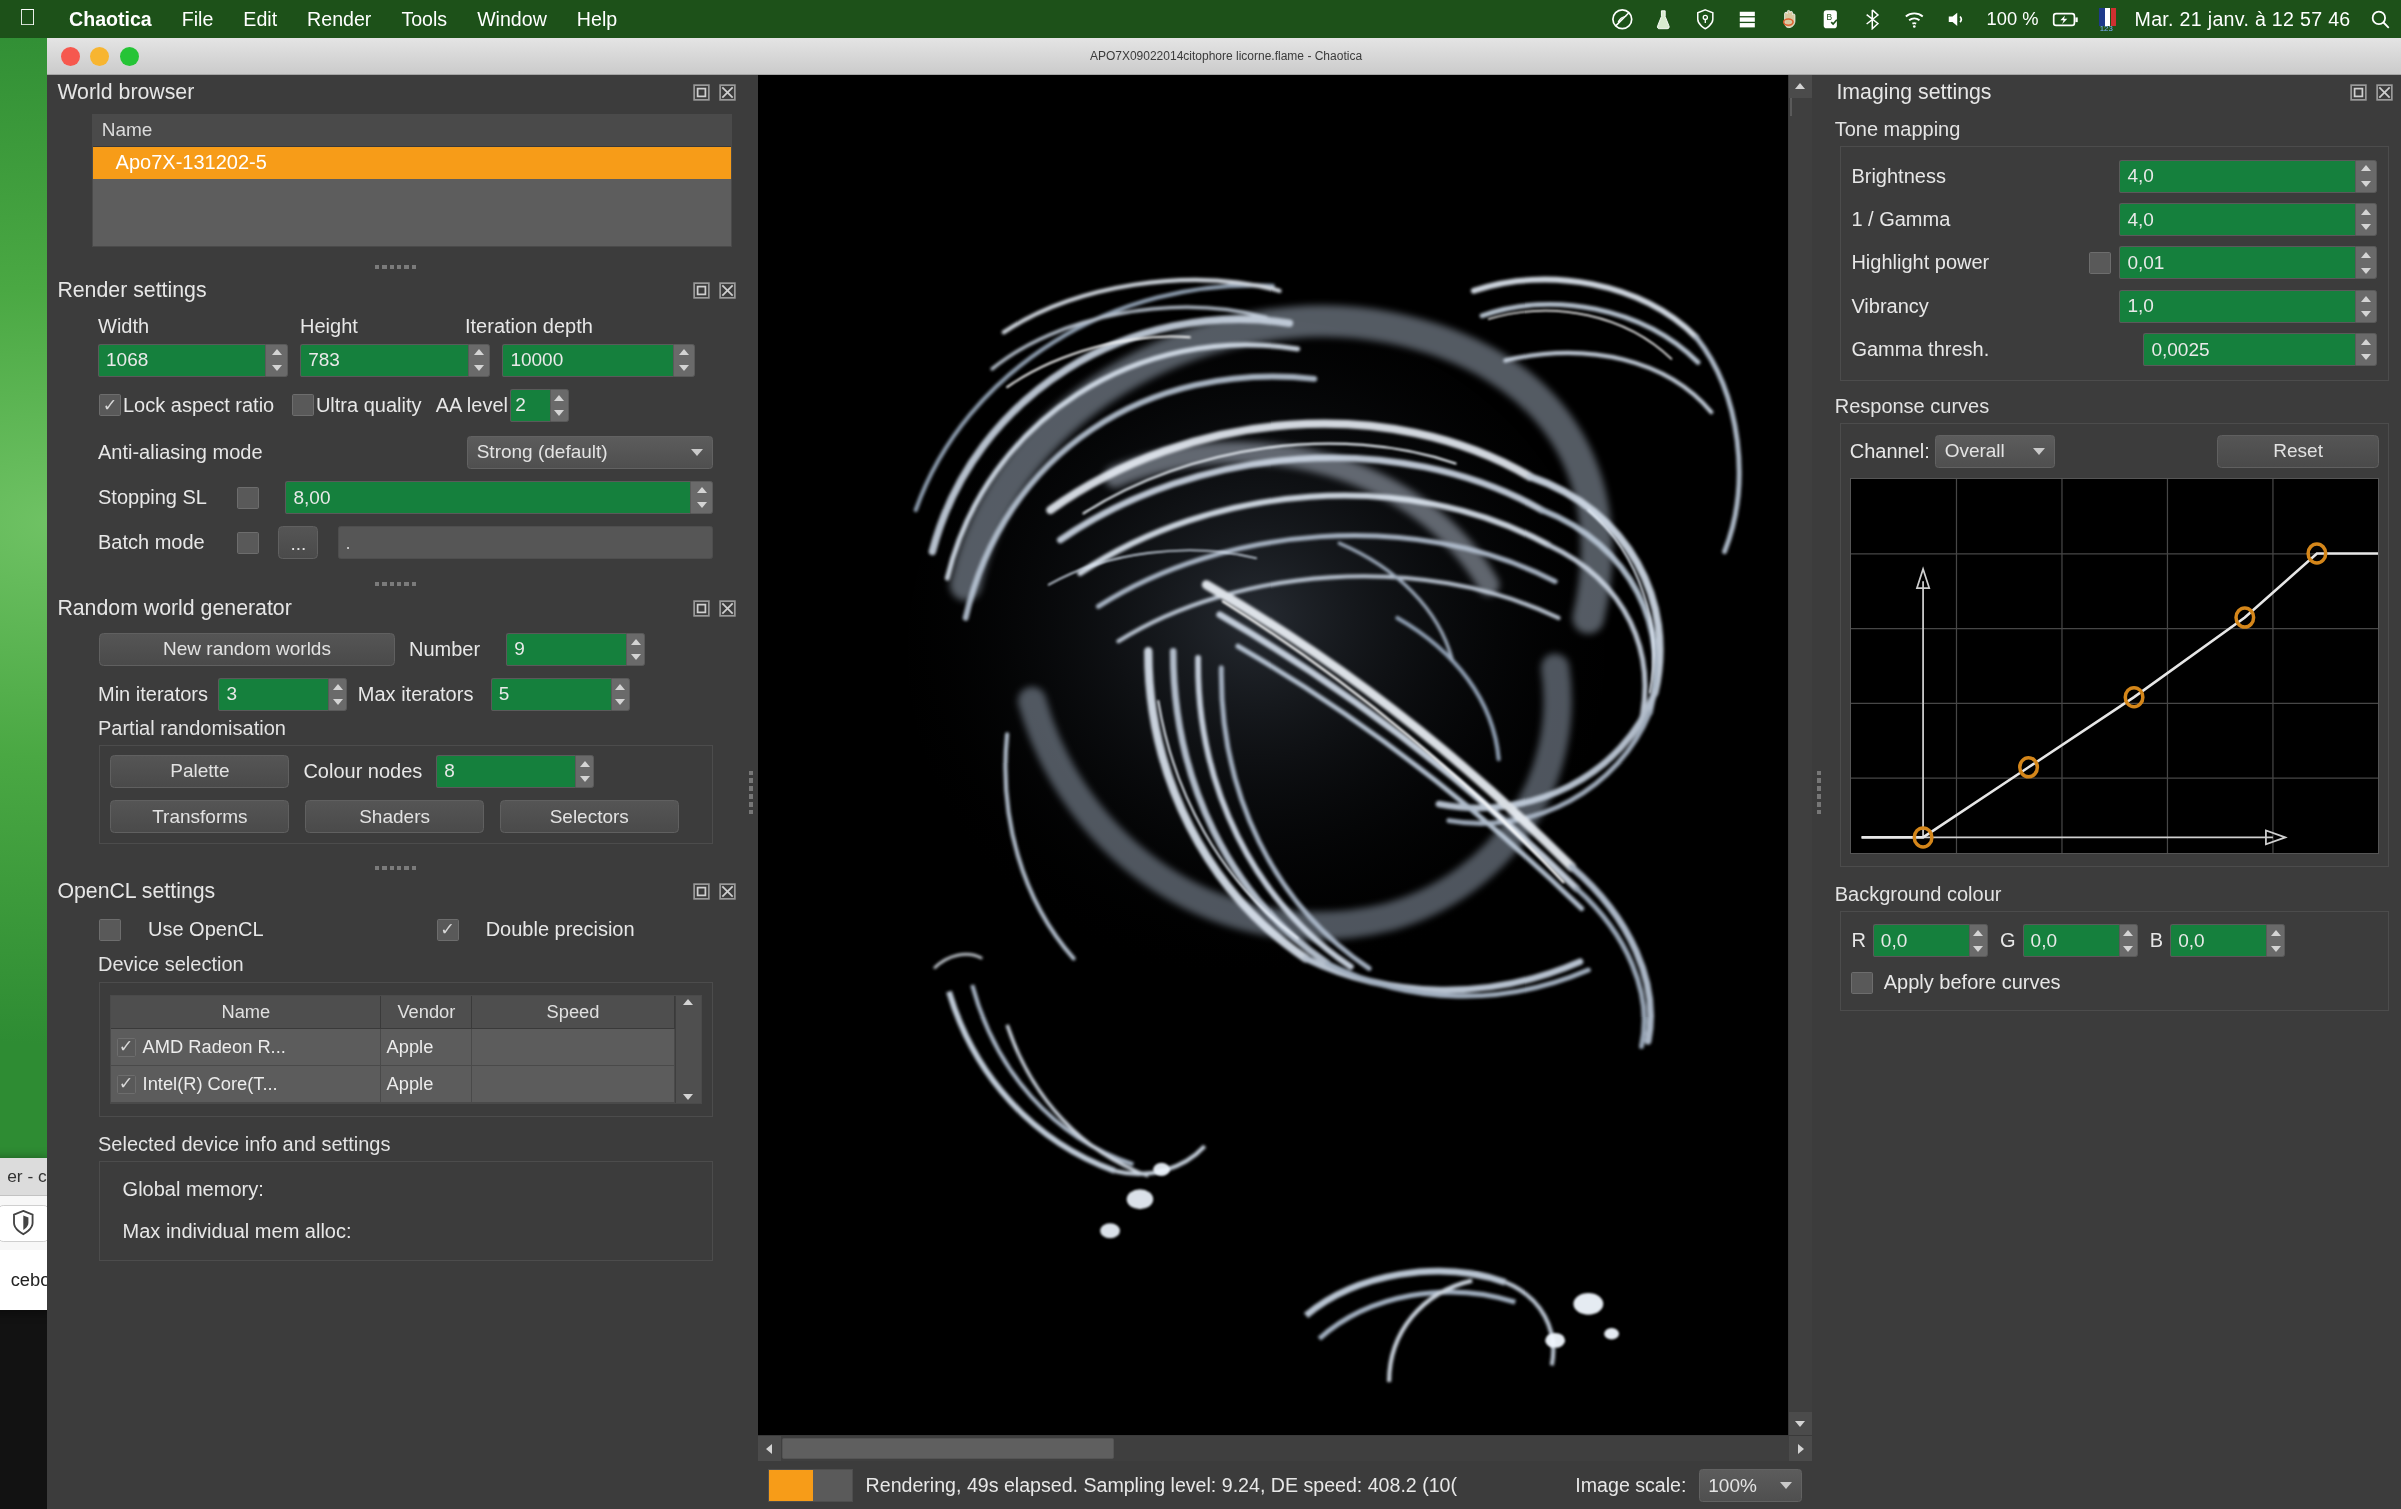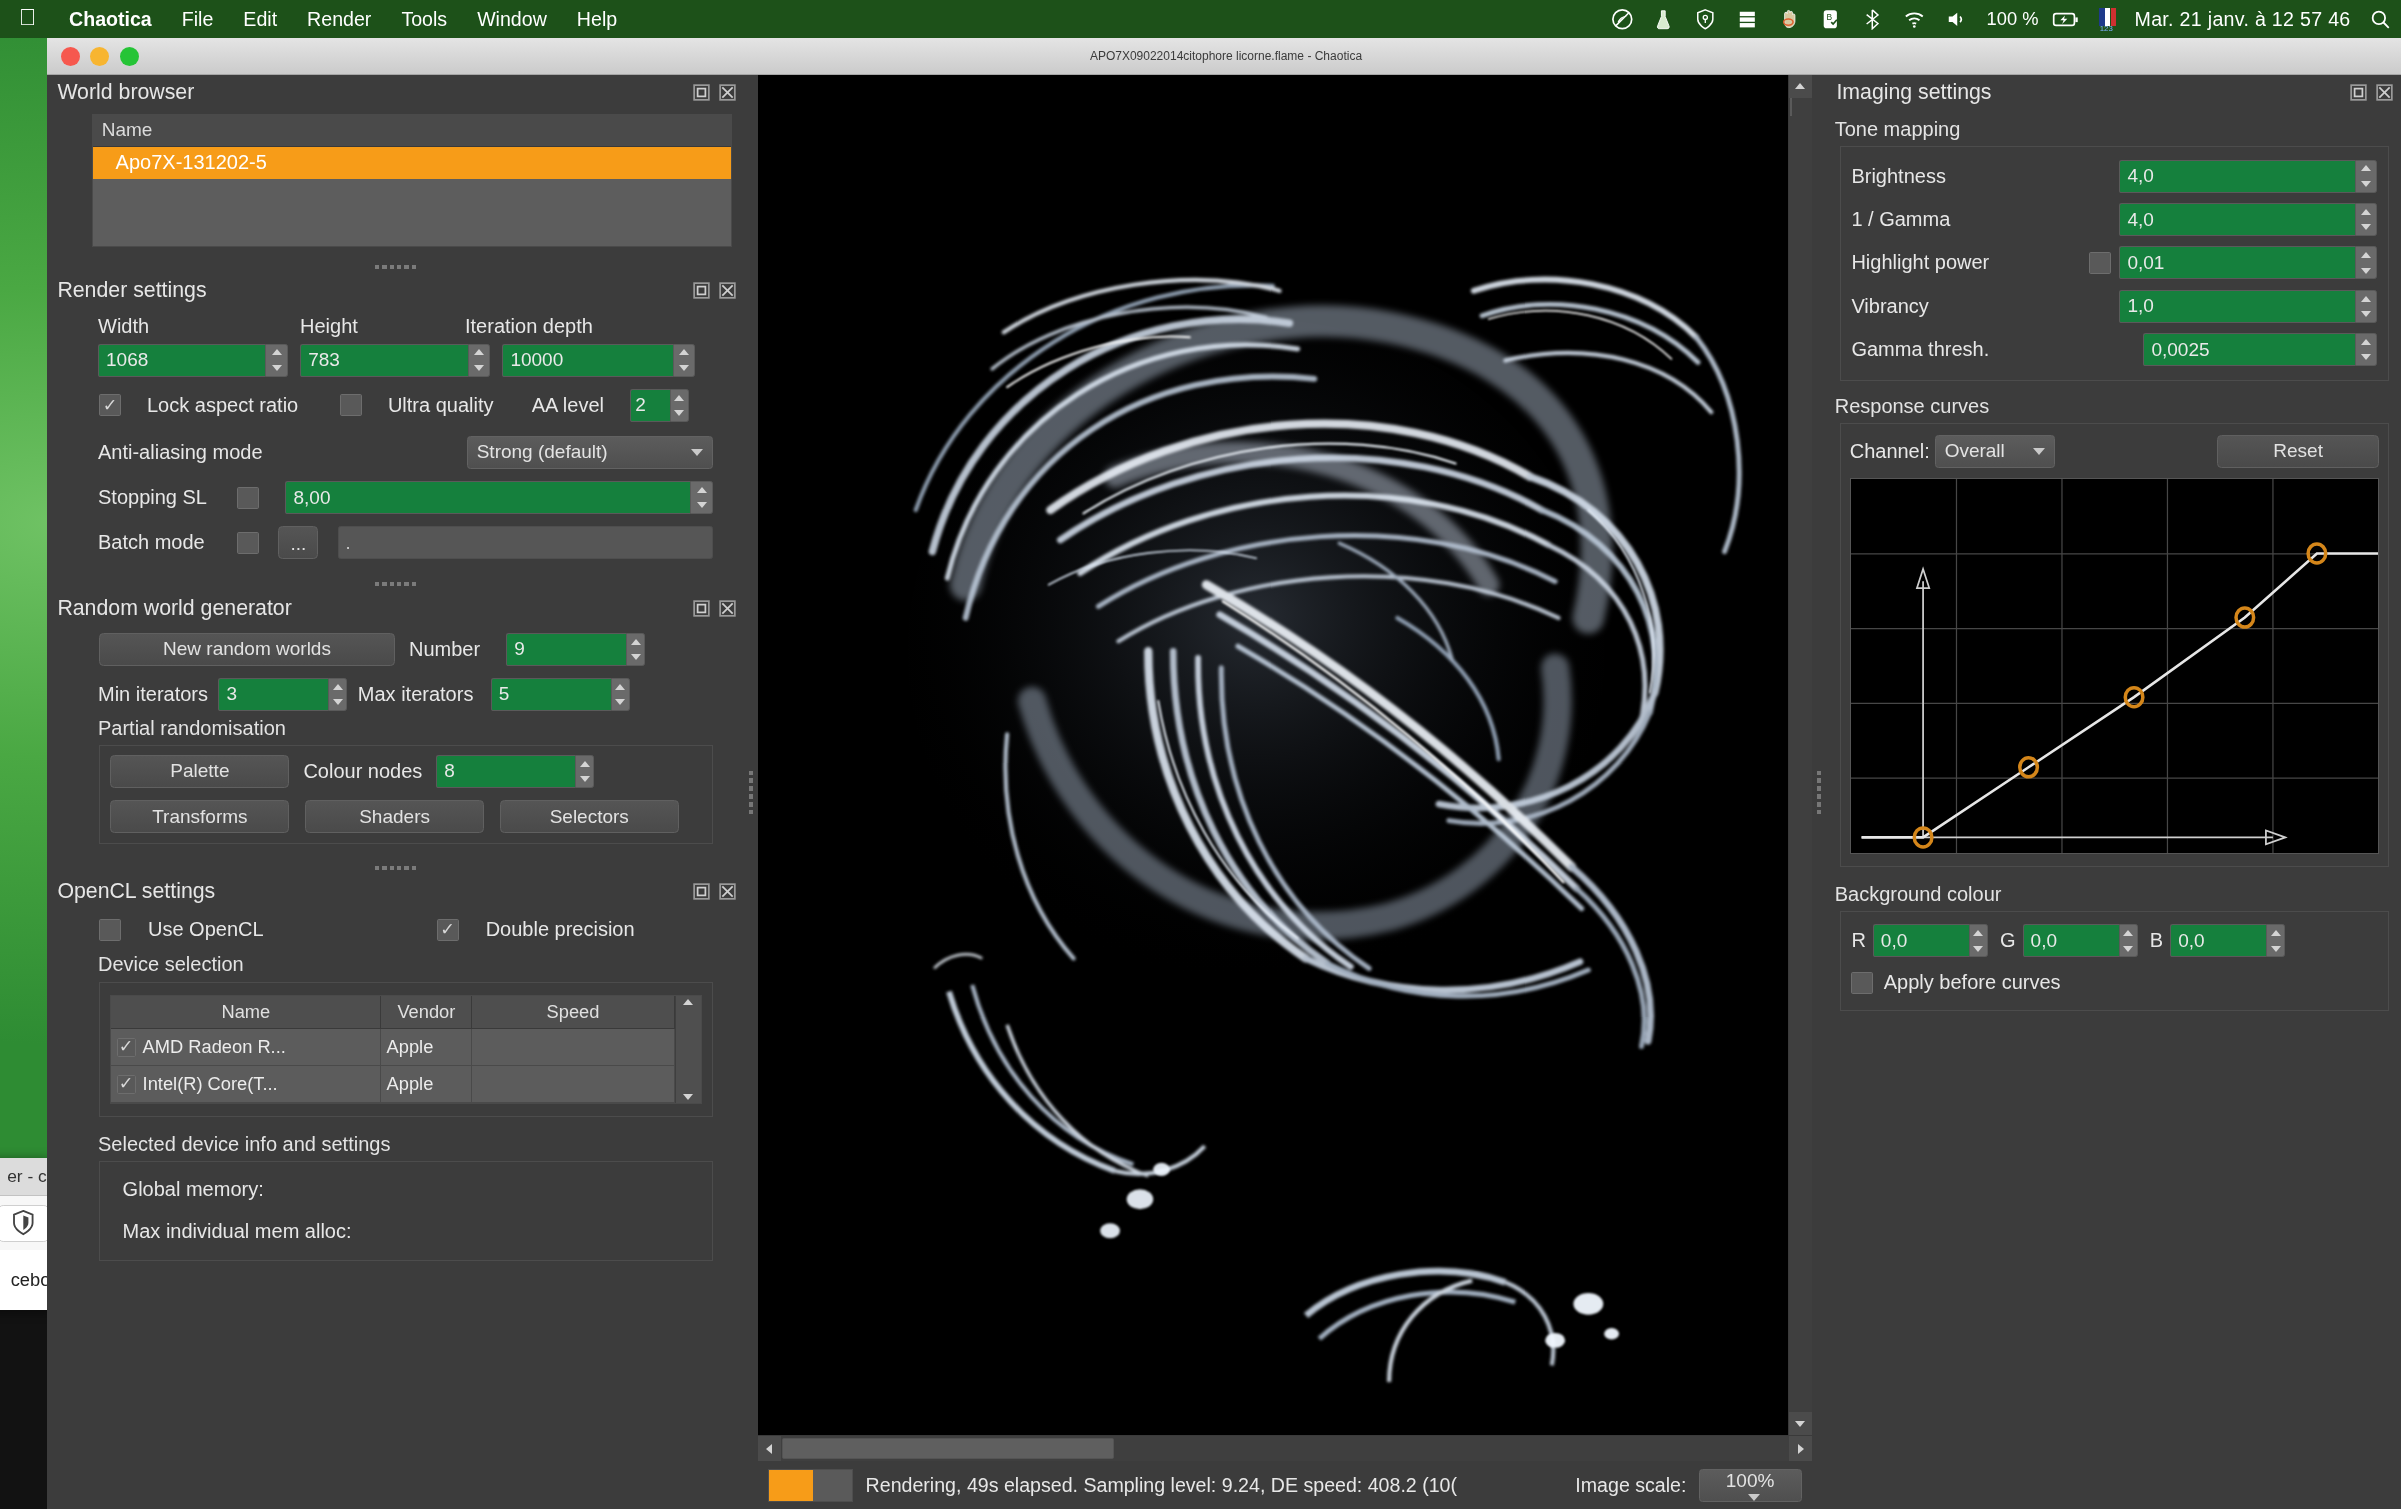--- a/index.html
+++ b/index.html
@@ -198,21 +198,21 @@
   #hscrollbar .sbh-track { flex:1 1 auto; background:#3f3f3f; padding:1.7px; display:flex;}
   #hscrollbar .sbh-thumb { background:#5f5f5f; border:0.9px solid #545454; border-radius:1.7px; width:33%;}
   #hscrollbar .sbh-gap{flex:1 1 auto;}
   #statusbar {
     height:49px; background:#3c3c3c; display:flex; align-items:center; padding:0 10.4px; gap:12.2px;
   }
   #progress { width:85px; height:33px; background:#5a5a5a; border:0.9px solid #4e4e4e; position:relative;}
   #progress .fill { position:absolute; left:0; top:0; bottom:0; width:52%; background:#f79c18;}
   #statustext { font-size:19.6px; color:#e7e7e7; white-space:nowrap; overflow:hidden; flex:1 1 auto;}
   #scalelabel { font-size:19.6px; color:#e7e7e7; white-space:nowrap;}
-  #scalecombo { width:103px;flex-direction:column; }
+  #scalecombo { width:103px; }
 
   
   #rightpanel { width:575px; flex:0 0 575px; background:#3c3c3c; position:relative; overflow:hidden;}
   #curvebox { margin: 8.7px 10.4px 0 12.2px; background:#000; border:0.9px solid #555; height:376px; position:relative;}
   #curvebox svg { display:block; width:100%; height:100%; }
 
   .vsplit { width:14px; flex:0 0 14px; background:#3c3c3c; display:flex; align-items:center; justify-content:center;}
   .dot-col{display:flex;flex-direction:column;gap:3.5px;}
   .dot-col i{width:4.4px;height:4.4px;background:#777;display:block;}
 </style>
@@ -428,21 +428,21 @@
               <span>
                 <i class="tri-up"></i>
               </span>
               <span>
                 <i class="tri-dn"></i>
               </span>
             </span>
         </span>
       </div>
 
-      <div class="row" style="padding:12.2px 0 0 52px; gap:26px;">
+      <div class="row" style="padding:12.2px 0 0 52px; gap:2px;">
         <span class="cbx on"></span>
         <span class="lbl">Lock aspect ratio</span>
         <span class="cbx" style="margin-left:15.7px"></span>
         <span class="lbl">Ultra quality</span>
         <span class="lbl" style="margin-left:12.2px">AA level</span>
         <span class="spin" style="width:59px">
           <span class="fld" style="padding:0 4.4px">2</span>
           <span class="arrows" style="width:19px">
               <span>
                 <i class="tri-up"></i>

